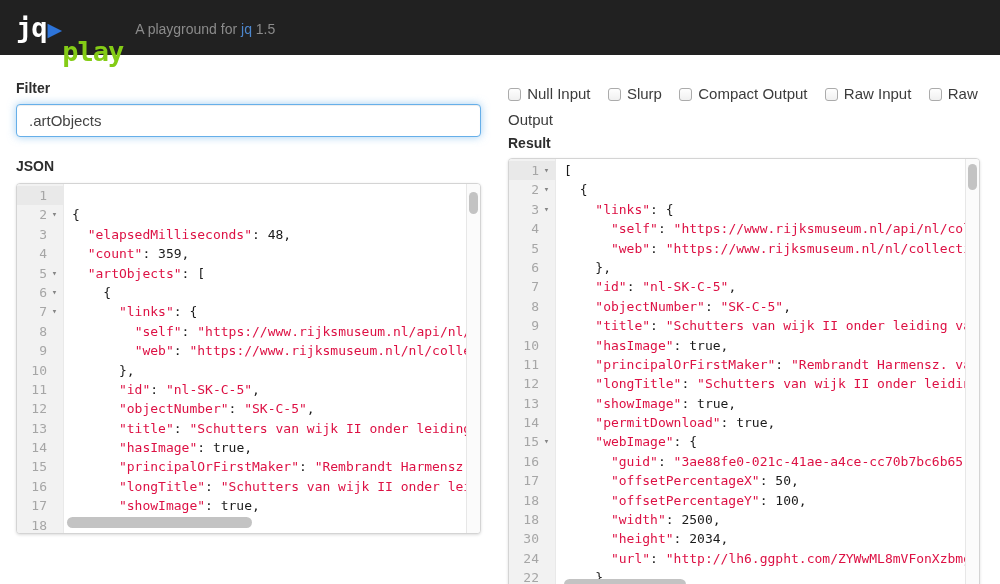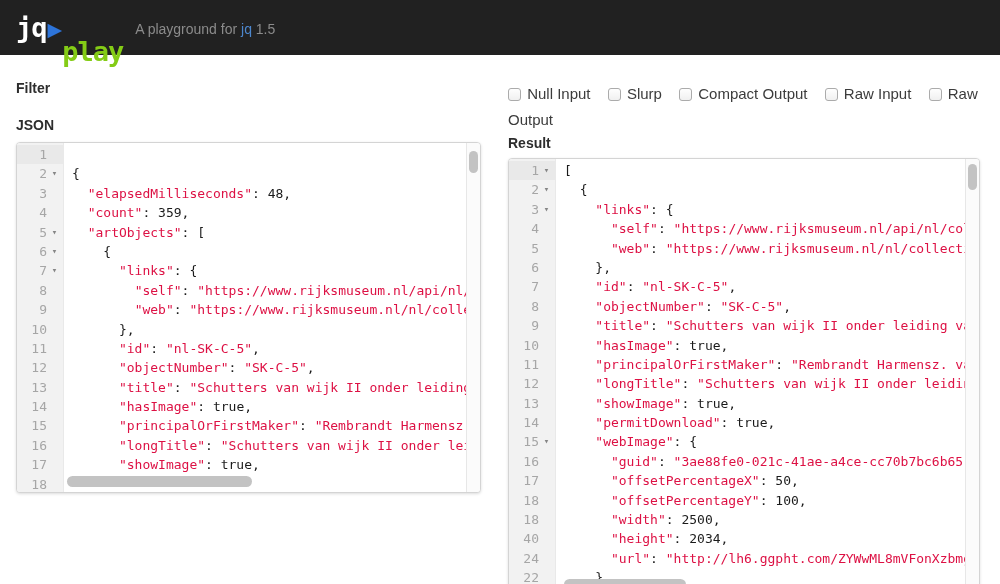--- a/index.html
+++ b/index.html
@@ -76,20 +76,21 @@
     <span class="tri">▶</span>
     <span class="play">play</span>
   </div>
   <div class="subtitle"><span>A playground for </span><a href="#">jq</a><span> 1.5</span></div>
 </header>
 
 <div class="main">
 
   <section class="col-left">
     <div class="sec-label filter-label">Filter</div>
+    <input class="filter-input" type="text" value=".artObjects" style="">
     <div class="sec-label json-label">JSON</div>
     <div class="editor" id="json-editor">
       <div class="code-lines">
           <pre class="cl"> </pre>
           <pre class="cl">{</pre>
           <pre class="cl">  <span class="str">"elapsedMilliseconds"</span>: 48,</pre>
           <pre class="cl">  <span class="str">"count"</span>: 359,</pre>
           <pre class="cl">  <span class="str">"artObjects"</span>: [</pre>
           <pre class="cl">    {</pre>
           <pre class="cl">      <span class="str">"links"</span>: {</pre>
@@ -286,21 +287,21 @@
           </div>
           <div class="gr">
             <span class="num">18</span>
             <span class="fold"></span>
           </div>
           <div class="gr">
             <span class="num">18</span>
             <span class="fold"></span>
           </div>
           <div class="gr">
-            <span class="num">40</span>
+            <span class="num">30</span>
             <span class="fold"></span>
           </div>
           <div class="gr">
             <span class="num">24</span>
             <span class="fold"></span>
           </div>
           <div class="gr">
             <span class="num">22</span>
             <span class="fold"></span>
           </div>

